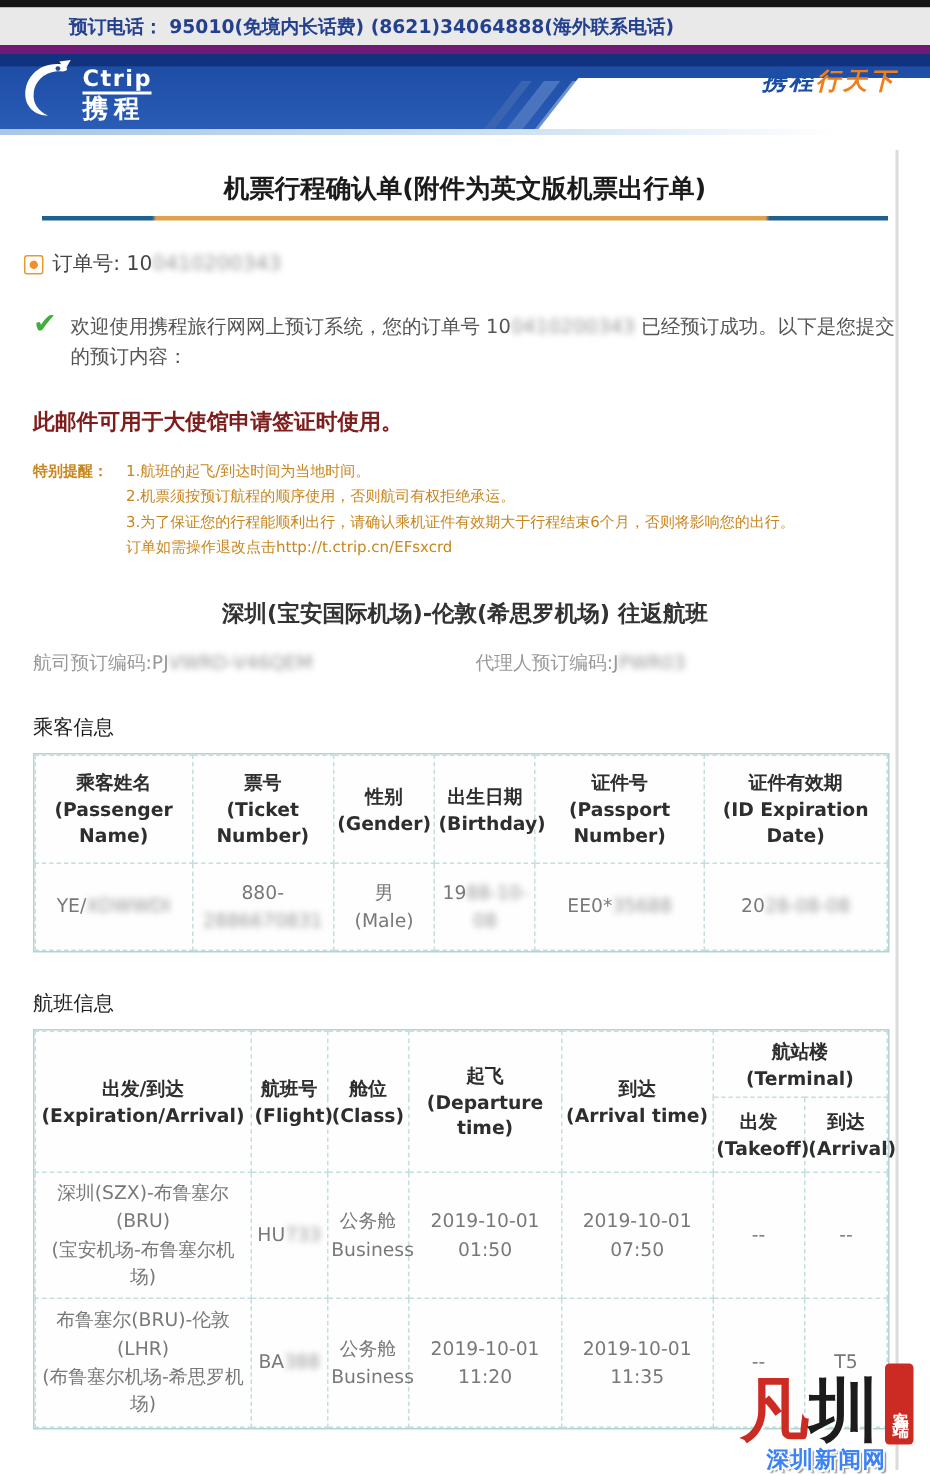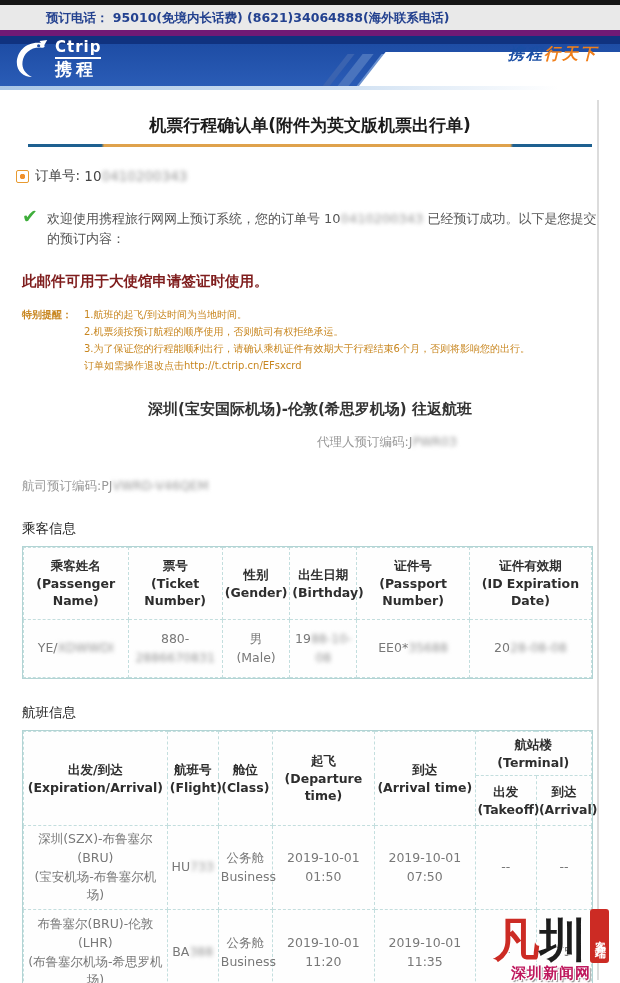--- a/index.html
+++ b/index.html
@@ -16,21 +16,21 @@
     color:#23418f;font-size:12.5px;font-weight:600;white-space:nowrap;
   }
   .banner{height:50px;position:relative;overflow:hidden;
     background:linear-gradient(180deg,#10327f 0%,#10327f 16%,#1e4da5 17%,#2a5cb6 100%);}
   .bw{position:absolute;right:-50px;top:16px;width:300px;height:40px;background:#fff;
     transform:skewX(-38deg);}
   .bs1{position:absolute;right:238px;top:18px;width:16px;height:40px;background:#6c92cf;transform:skewX(-38deg);}
   .bs2{position:absolute;right:262px;top:18px;width:11px;height:40px;background:#4a74bd;transform:skewX(-38deg);}
   .bs3{position:absolute;right:281px;top:18px;width:7px;height:40px;background:#3a63b0;transform:skewX(-38deg);}
   .banner-strip{height:4px;background:linear-gradient(90deg,#a9c6e6 0%,#cfe0f2 55%,#ffffff 90%);}
-  .logo{position:absolute;left:14px;top:3px;display:flex;align-items:flex-start;color:#fff;}
+  .logo{position:absolute;left:14px;top:3px;display:flex;align-items:flex-end;color:#fff;}
   .logo-text{margin-left:5px;line-height:1.1;}
   .logo-en{font-size:15px;font-weight:bold;letter-spacing:1px;border-bottom:2px solid #fff;padding-bottom:1px;display:inline-block;}
   .logo-cn{font-size:17px;font-weight:bold;letter-spacing:4px;margin-top:1px;}
   .slogan{position:absolute;right:22px;top:8px;font-size:16px;font-weight:bold;font-style:italic;letter-spacing:2px;white-space:nowrap;}
   .slogan .s-blue{color:#1b4fa5;}
   .slogan .s-orange{color:#f07f1a;}
   
   .doc-title{text-align:center;font-size:17px;font-weight:bold;color:#1b1b1b;margin-top:24px;}
   .title-rule{height:3px;margin:7px 28px 0 28px;
     background:linear-gradient(to right,#1e6090 0%,#1e6090 13%,#dfa24c 13.5%,#dfa24c 85.5%,#1e6090 86%,#1e6090 100%);}
@@ -41,21 +41,21 @@
   .welcome-line{margin:24px 18px 0 22px;font-size:13px;color:#555;display:flex;align-items:flex-start;line-height:1.5;}
   .check{color:#3fae3b;font-weight:bold;font-size:19px;line-height:1;margin-right:9px;margin-top:-2px;}
   .visa-notice{margin:24px 0 0 22px;font-size:14.5px;font-weight:bold;color:#7f1d1d;}
   
   .reminder{margin:15px 0 0 22px;display:flex;font-size:10px;color:#c8861f;line-height:1.7;}
   .reminder-label{flex:0 0 62px;font-weight:600;}
   .reminder-lines{width:468px;}
   
   .route-title{text-align:center;font-size:15px;font-weight:bold;color:#333;margin-top:26px;}
   .codes-row{display:flex;margin:15px 0 0 22px;font-size:12.5px;color:#999;}
-  .code-airline{width:295px;margin-top:44px;}
+  .code-airline{width:295px;}
   .section-title{margin:25px 0 8px 22px;font-size:13.5px;font-weight:normal;color:#1e1e1e;}
   
   .tbl-wrap{width:569px;margin-left:22px;border:1px solid #b2d4d4;background:#fefefe;}
   table{border-collapse:collapse;width:100%;table-layout:fixed;}
   th,td{border:1px dashed #c3dede;text-align:center;vertical-align:middle;padding:4px 2px;}
   th{font-size:12.5px;font-weight:bold;color:#2e2e2e;line-height:1.4;}
   td{font-size:12.5px;color:#787878;line-height:1.5;}
   .ph{height:72px;padding-left:48px;} .pr{height:58px;}
   .fh1{height:38px;} .fh2{height:50px;}
   .fr1{height:64px;} .fr2{height:86px;}
@@ -63,21 +63,21 @@
   .blur{color:#979797;filter:blur(2.3px);user-select:none;}
   
   .right-edge{position:absolute;left:597px;top:100px;height:880px;width:2px;background:#dcdcdc;}
   
   .watermark{position:absolute;right:0px;bottom:0px;width:138px;text-align:center;}
   .wm-row{display:flex;align-items:flex-end;justify-content:center;}
   .wm-fan{font-size:46px;font-weight:900;color:#cc2b24;line-height:0.95;text-shadow:1px 1px 0 #ffffff;}
   .wm-zhen{font-size:46px;font-weight:900;color:#1c1c1c;line-height:0.95;text-shadow:1px 1px 0 #ffffff;}
   .wm-side{writing-mode:vertical-rl;background:#cc2b24;color:#fff;font-size:11px;font-weight:bold;
     padding:5px 2px;border-radius:3px;margin-left:4px;letter-spacing:3px;height:44px;}
-  .wm-caption{font-size:15px;font-weight:900;color:#be185d;letter-spacing:1px;margin-top:1px;
+  .wm-caption{font-size:15px;font-weight:900;color:#3b82f6;letter-spacing:1px;margin-top:1px;
     text-shadow:-1px -1px 0 #fff,1px -1px 0 #fff,-1px 1px 0 #fff,1px 1px 0 #fff, 2px 2px 1px #888;}
 </style>
 </head>
 <body>
 
 <div class="top-black"></div>
 
 <div class="phone-bar">
   <span>预订电话：  95010(免境内长话费)    (8621)34064888(海外联系电话)</span>
 </div>

